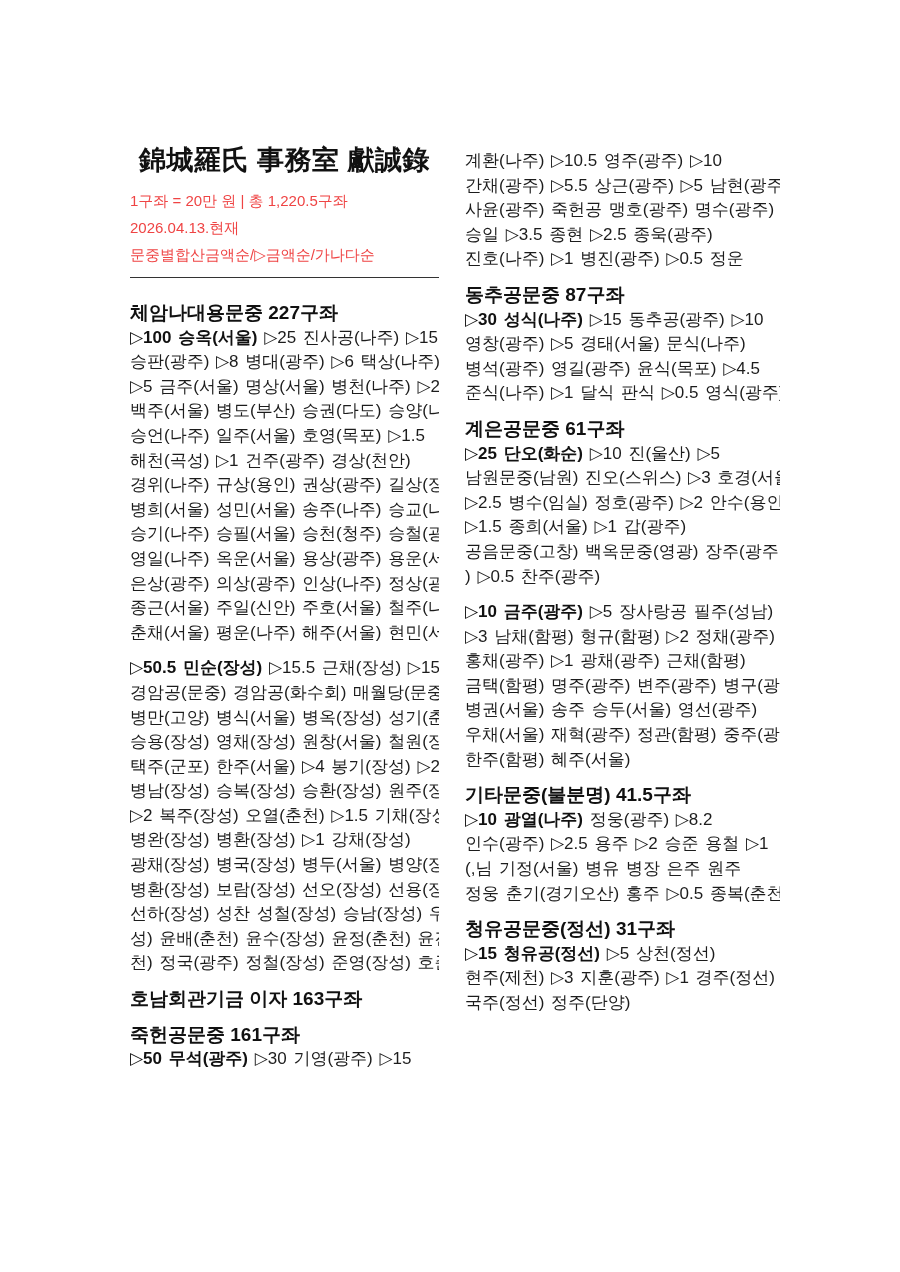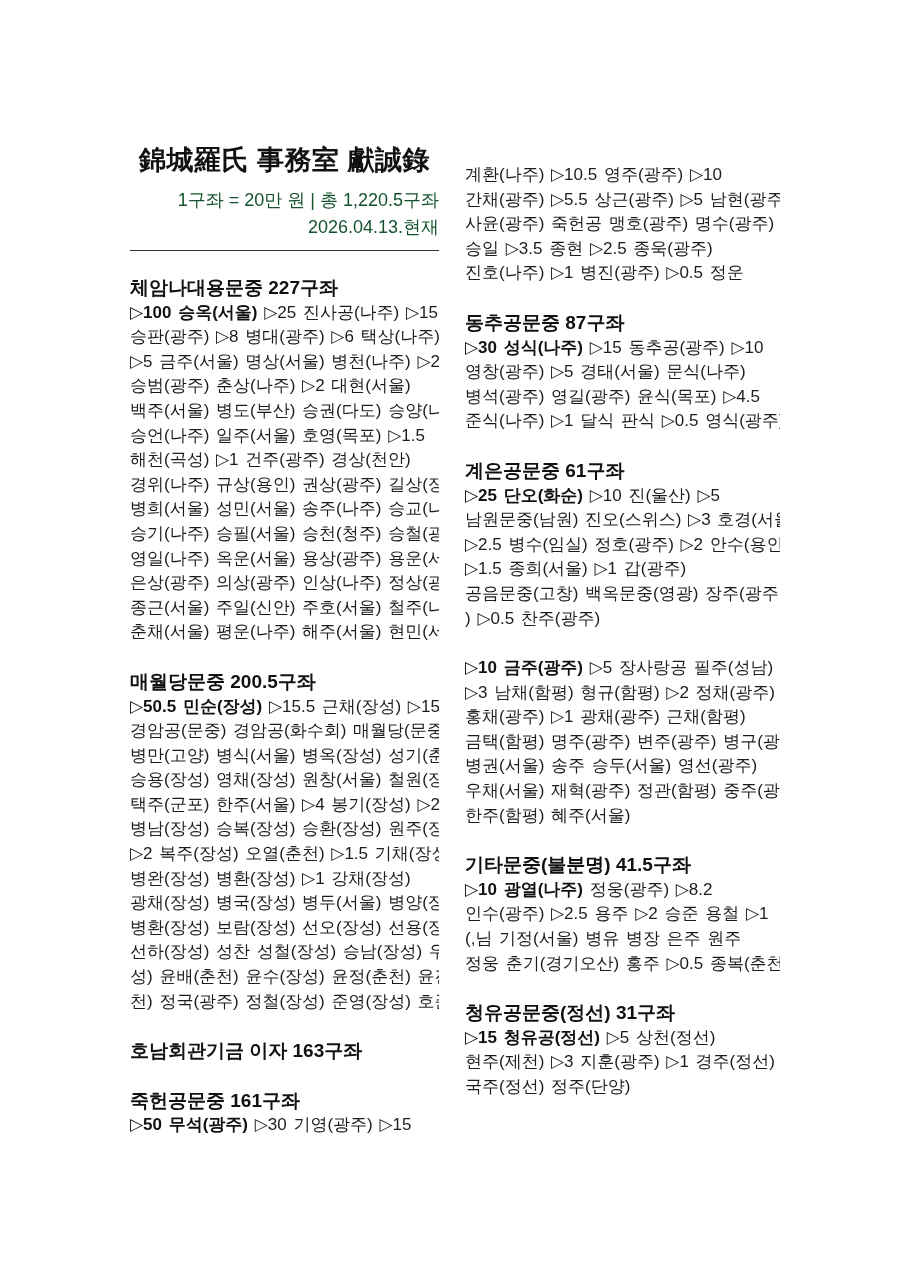--- a/index.html
+++ b/index.html
@@ -30,33 +30,33 @@
   .doc-title {
     font-size: 27px;
     font-weight: 700;
     letter-spacing: 0.5px;
     text-align: center;
     color: #111;
     margin: 0 0 9px 0;
     white-space: nowrap;
   }
   .doc-subtitle {
-    font-size: 18px;
+    font-size: 15px;
     line-height: 27px;
-    text-align: right;
-    color: #14532d;
+    text-align: left;
+    color: #ef4444;
     white-space: nowrap;
   }
   .doc-divider {
     border: none;
     border-top: 1.6px solid #333;
     margin: 9px 0 0 0;
   }
 
-  .section { margin-top: 25px; }
+  .section { margin-top: 11px; }
   .section-heading {
     font-size: 19px;
     font-weight: 700;
     line-height: 24.6px;
     color: #111;
     margin: 0;
     white-space: nowrap;
   }
   .line {
     font-size: 17px;
@@ -72,42 +72,41 @@
 <body>
 
 <div class="page">
   <div class="columns">
 
     <div class="column column-left">
       <div class="doc-header">
         <h1 class="doc-title">錦城羅氏 事務室 獻誠錄</h1>
         <div class="doc-subtitle">1구좌 = 20만 원 | 총 1,220.5구좌</div>
         <div class="doc-subtitle">2026.04.13.현재</div>
+        <div class="doc-subtitle">문중별합산금액순/▷금액순/가나다순</div>
         <hr class="doc-divider">
       </div>
       <div>
           <div class="section">
             <h3 class="section-heading">체암나대용문중 227구좌</h3>
             <p class="line"><span class="seg-bold">▷100 승옥(서울)</span><span class="seg"> ▷25 진사공(나주) ▷15</span></p>
             <p class="line">승판(광주) ▷8 병대(광주) ▷6 택상(나주)</p>
             <p class="line">▷5 금주(서울) 명상(서울) 병천(나주) ▷2.5</p>
-            <p class="line">승범(광주) 춘상(나주) ▷2 대현(서울)</p>
             <p class="line">백주(서울) 병도(부산) 승권(다도) 승양(나주)</p>
             <p class="line">승언(나주) 일주(서울) 호영(목포) ▷1.5</p>
             <p class="line">해천(곡성) ▷1 건주(광주) 경상(천안)</p>
             <p class="line">경위(나주) 규상(용인) 권상(광주) 길상(장성)</p>
             <p class="line">병희(서울) 성민(서울) 송주(나주) 승교(나주)</p>
             <p class="line">승기(나주) 승필(서울) 승천(청주) 승철(광주)</p>
             <p class="line">영일(나주) 옥운(서울) 용상(광주) 용운(서울)</p>
             <p class="line">은상(광주) 의상(광주) 인상(나주) 정상(광주)</p>
             <p class="line">종근(서울) 주일(신안) 주호(서울) 철주(나주)</p>
             <p class="line">춘채(서울) 평운(나주) 해주(서울) 현민(서울)</p>
           </div>
           <div class="section">
-            <h3 class="section-heading">매월당문중 200.5구좌</h3>
             <p class="line"><span class="seg-bold">▷50.5 민순(장성)</span><span class="seg"> ▷15.5 근채(장성) ▷15</span></p>
             <p class="line">경암공(문중) 경암공(화수회) 매월당(문중)</p>
             <p class="line">병만(고양) 병식(서울) 병옥(장성) 성기(춘천)</p>
             <p class="line">승용(장성) 영채(장성) 원창(서울) 철원(장성)</p>
             <p class="line">택주(군포) 한주(서울) ▷4 봉기(장성) ▷2.5</p>
             <p class="line">병남(장성) 승복(장성) 승환(장성) 원주(장성)</p>
             <p class="line">▷2 복주(장성) 오열(춘천) ▷1.5 기채(장성)</p>
             <p class="line">병완(장성) 병환(장성) ▷1 강채(장성)</p>
             <p class="line">광채(장성) 병국(장성) 병두(서울) 병양(장성)</p>
             <p class="line">병환(장성) 보람(장성) 선오(장성) 선용(장성)</p>

